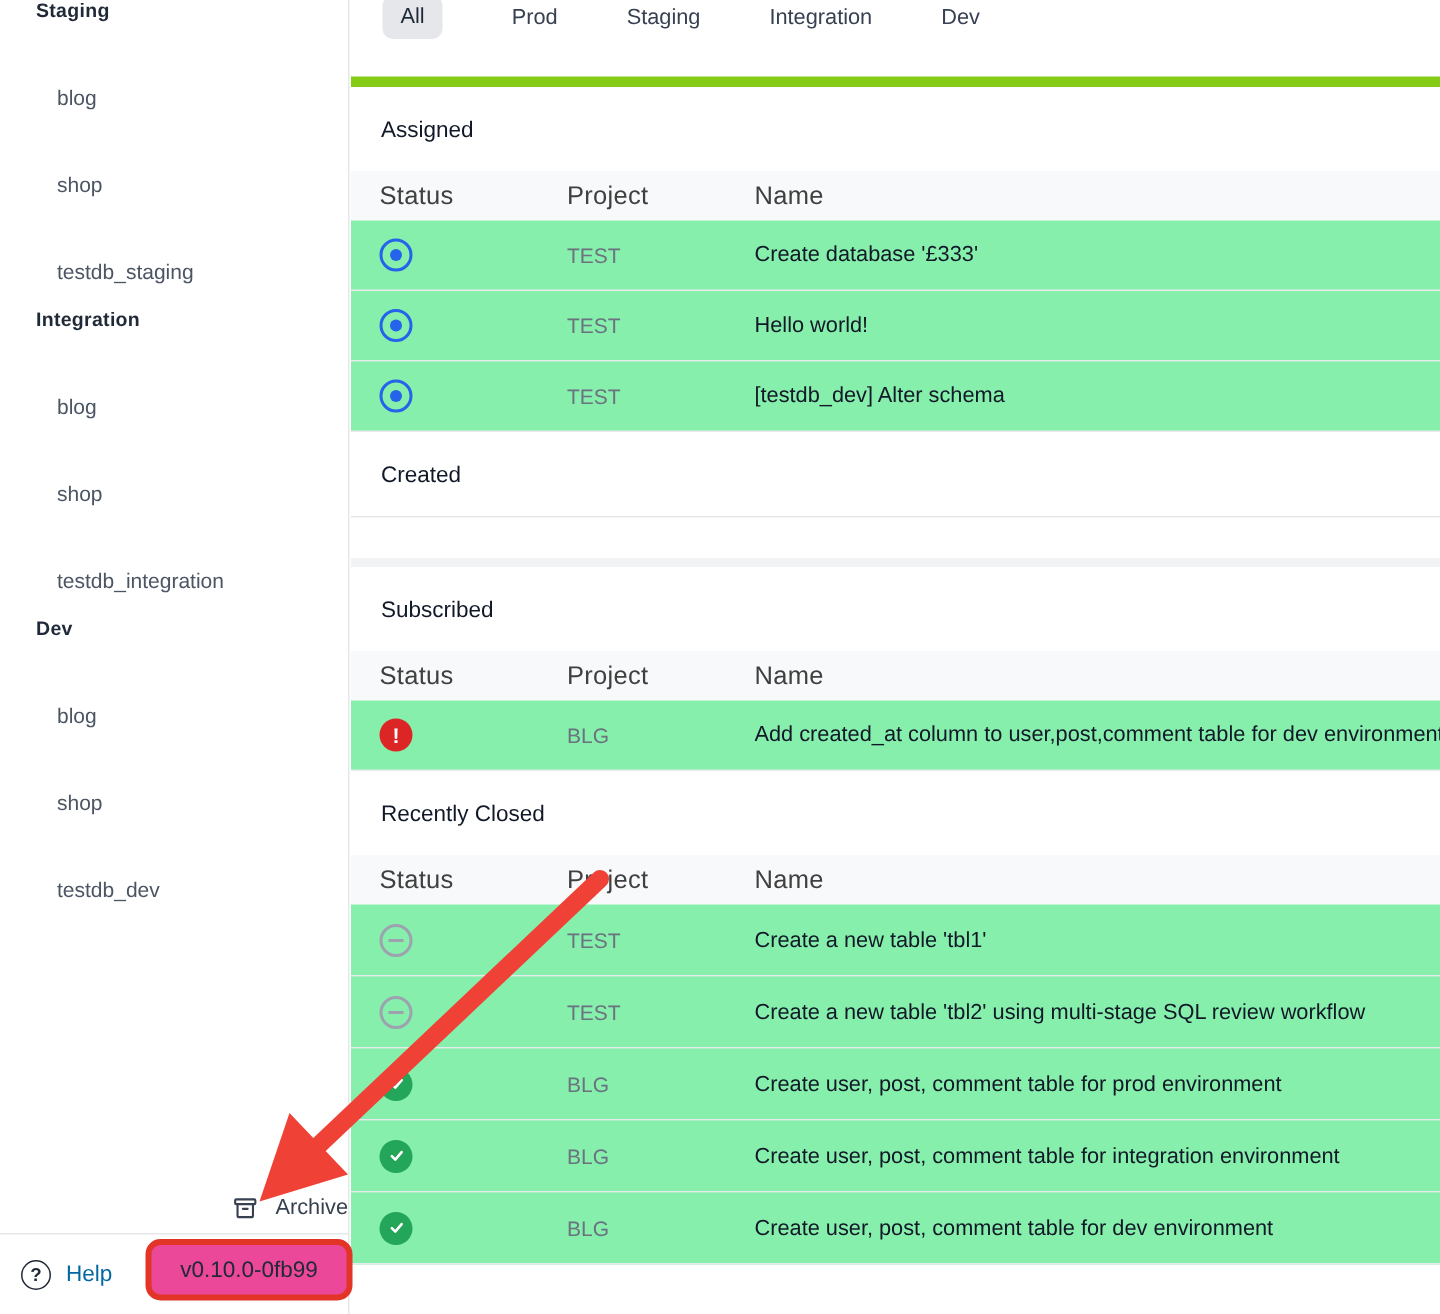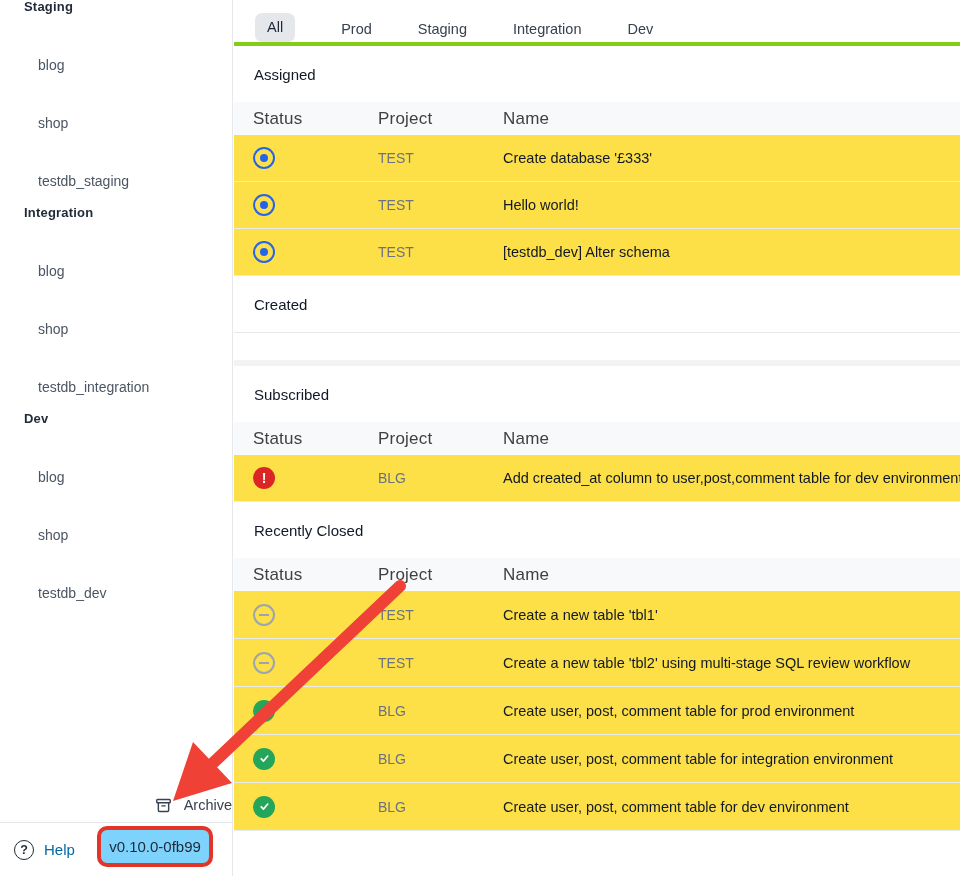--- a/index.html
+++ b/index.html
@@ -18,41 +18,41 @@
   .archive-row { position:absolute; left:0; right:0; top:788px; height:34px;
     display:flex; align-items:center; padding-left:15px; gap:11px; cursor:pointer;justify-content:flex-end; }
   .archive-row .label { font-size:14.5px; color:#374151; }
   .help-row { position:absolute; left:0; right:0; top:822px; bottom:0;
     border-top:1px solid #e5e7eb; display:flex; align-items:center;
     padding-left:14px; gap:10px; cursor:pointer; }
   .help-row .label { font-size:15px; color:#0369a1; }
   .help-icon { width:20px; height:20px; border:1.8px solid #1f2937; border-radius:50%;
     display:flex; align-items:center; justify-content:center; flex:0 0 auto; }
   .help-icon::after { content:"?"; font-size:12.5px; font-weight:700; color:#1f2937; }
-  .version-badge { position:absolute; left:97px; top:826px; width:116px; height:41px;
-    border:4px solid #e23527; border-radius:10px; background:#7dd3fc; z-index:30;
+  .version-badge { position:absolute; left:97px; top:826px; width:138px; height:41px;
+    border:4px solid #e23527; border-radius:10px; background:#ec4899; z-index:30;
     display:flex; align-items:center; justify-content:center;
     font-size:15px; color:#1f2937;text-align:right; }
 
   
   .main { position:absolute; left:234px; top:0; width:726px; height:876px; overflow:hidden; }
-  .tabbar { height:46px; border-bottom:4px solid #84cc16; display:flex;
-    align-items:flex-end; gap:46px; padding-left:21px; }
+  .tabbar { height:58px; border-bottom:7px solid #84cc16; display:flex;
+    align-items:flex-start; gap:46px; padding-left:21px; }
   .tab { font-size:14.5px; color:#374151; line-height:26px; margin-top:-1px; cursor:pointer;
     white-space:nowrap; }
   .tab.selected { background:#e5e7eb; border-radius:7px; padding:0 12px;
     line-height:29px; margin-top:-3px; color:#1f2937; }
 
   .section-title { height:56px; display:flex; align-items:center; padding-left:20px;
     font-size:15px; font-weight:500; color:#111827; }
   .thead, .trow { display:grid; grid-template-columns:125px 125px 1fr;
     align-items:center; padding-left:19px; }
   .thead { height:33px; background:#f8f9fa; color:#404040; font-size:17px;
     font-weight:500; letter-spacing:.2px; }
-  .trow { height:47px; border-bottom:1px solid #e8eaed; cursor:pointer; background:#fde047; }
+  .trow { height:47px; border-bottom:1px solid #e8eaed; cursor:pointer; background:#86efac; }
   .rc .trow { height:48px; }
   .cell-project { font-size:14px; color:#6b7280; }
   .cell-name { font-size:14.5px; color:#111827; white-space:nowrap; overflow:hidden; }
   .empty-row { height:28px; border-top:1px solid #e5e7eb; background:#fff; }
   .empty-band { height:6px; background:#f1f3f4; }
 
   
   .sic { width:22px; height:22px; border-radius:50%; position:relative;
     display:flex; align-items:center; justify-content:center; flex:0 0 auto; }
   .ic-open { border:2.5px solid #2563eb; }

